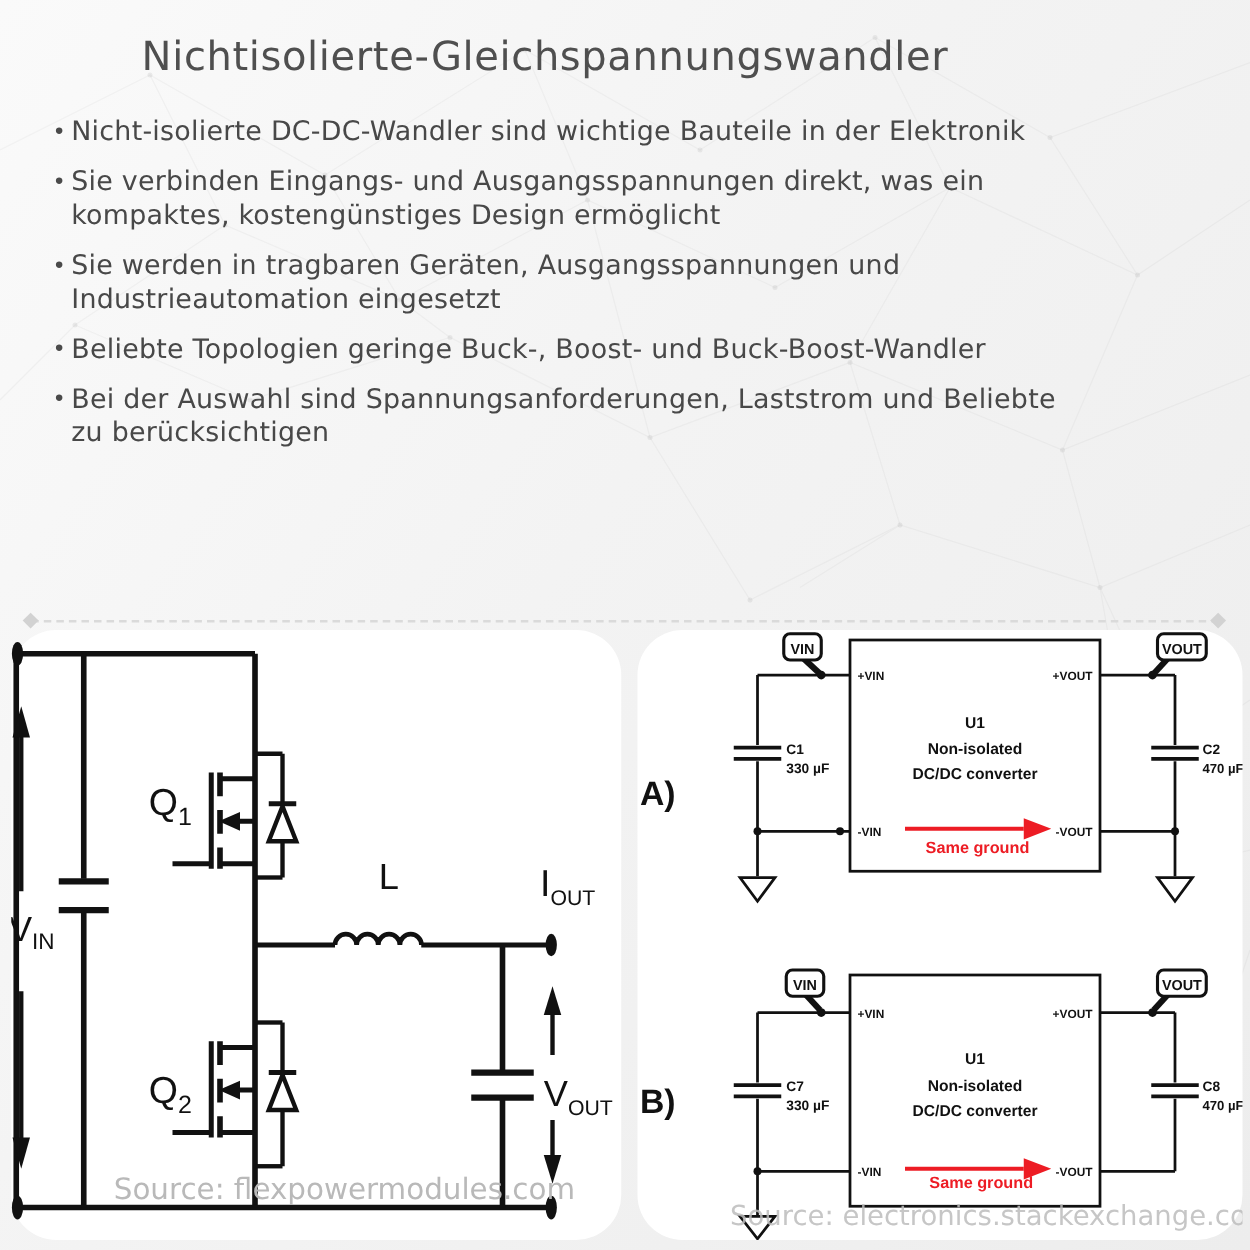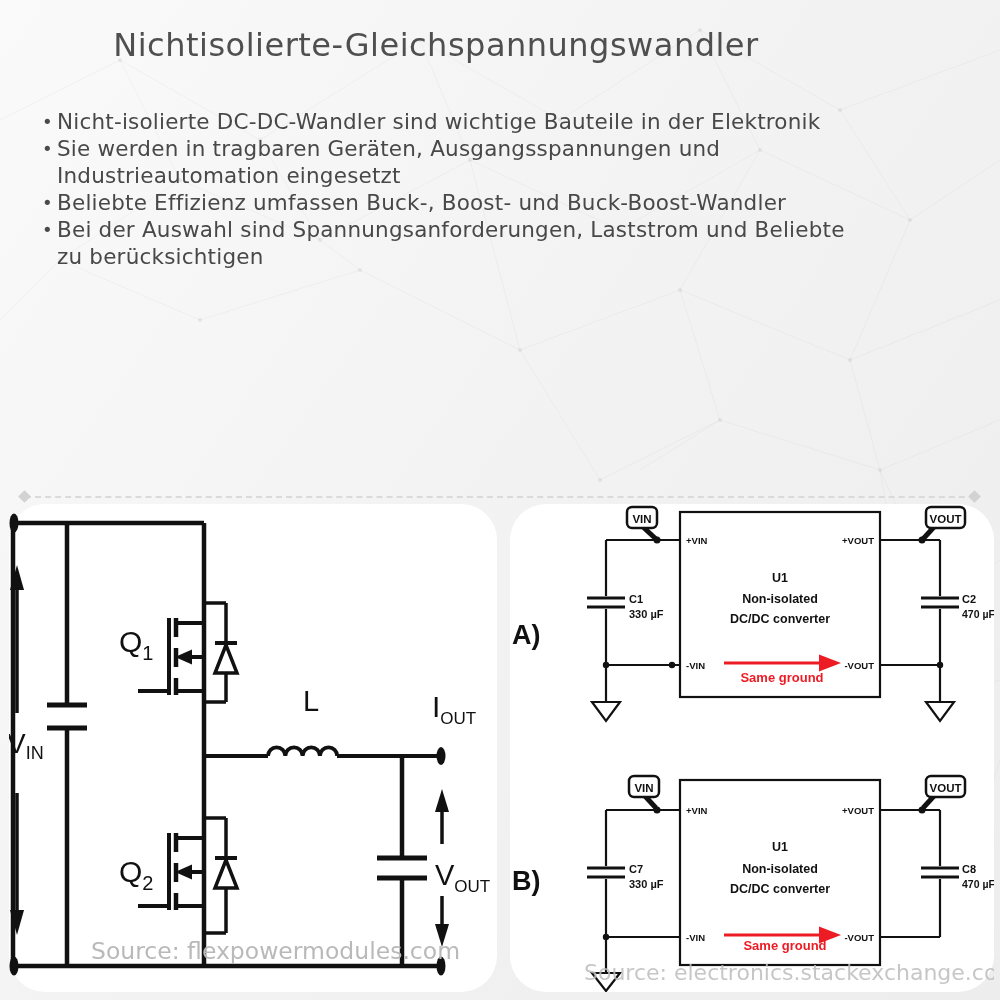--- a/index.html
+++ b/index.html
@@ -6,21 +6,21 @@
   body{
     width:1000px;height:1000px;position:relative;overflow:hidden;
     background:linear-gradient(125deg,#fafafa 0%,#f3f3f3 45%,#ededed 100%);
     font-family:"DejaVu Sans",sans-serif;color:#4a4a4a;
   }
   .mesh{position:absolute;inset:0;pointer-events:none;}
   .title{
     position:absolute;top:26px;left:0;width:872px;text-align:center;
     font-size:32px;font-weight:500;color:#4f4f4f;letter-spacing:.5px;margin:0;
   }
-  .bullets{position:absolute;top:108px;left:0;width:950px;display:flex;flex-direction:column;}
+  .bullets{position:absolute;top:92px;left:0;width:950px;display:flex;flex-direction:column;gap:13px;}
   .bullet{
     position:relative;padding-left:57px;font-size:21.5px;line-height:27px;
     color:#484848;white-space:pre-line;letter-spacing:.2px;
   }
   .bullet::before{content:"•";position:absolute;left:42px;top:0;font-size:18px;color:#4a4a4a;}
   .divider{position:absolute;top:496px;left:25px;width:950px;border-top:2px dashed #dadada;}
   .diamond{position:absolute;top:492px;width:9px;height:9px;background:#d2d2d2;transform:rotate(45deg);}
   .diamond.left{left:20px;} .diamond.right{left:970px;}
   .card{position:absolute;top:504px;height:488px;background:#ffffff;border-radius:36px;}
   .card.left{left:9px;width:488px;}
@@ -71,23 +71,25 @@
     <circle cx="940" cy="600" r="2"></circle>
       <circle cx="920" cy="700" r="2"></circle>
       <circle cx="980" cy="820" r="2"></circle>
   </g>
 </svg>
 
 <h1 class="title">Nichtisolierte-Gleichspannungswandler</h1>
 
 <div class="bullets">
   <div class="bullet">Nicht-isolierte DC-DC-Wandler sind wichtige Bauteile in der Elektronik</div>
+  <div class="bullet">Sie verbinden Eingangs- und Ausgangsspannungen direkt, was ein
+kompaktes, kostengünstiges Design ermöglicht</div>
   <div class="bullet">Sie werden in tragbaren Geräten, Ausgangsspannungen und
 Industrieautomation eingesetzt</div>
-  <div class="bullet">Beliebte Effizienz umfassen Buck-, Boost- und Buck-Boost-Wandler</div>
+  <div class="bullet">Beliebte Topologien geringe Buck-, Boost- und Buck-Boost-Wandler</div>
   <div class="bullet">Bei der Auswahl sind Spannungsanforderungen, Laststrom und Beliebte
 zu berücksichtigen</div>
 </div>
 
 <div class="divider"></div>
 <span class="diamond left"></span>
 <span class="diamond right"></span>
 
 <div class="card left">
 <svg width="488" height="488" viewBox="0 0 488 488">

